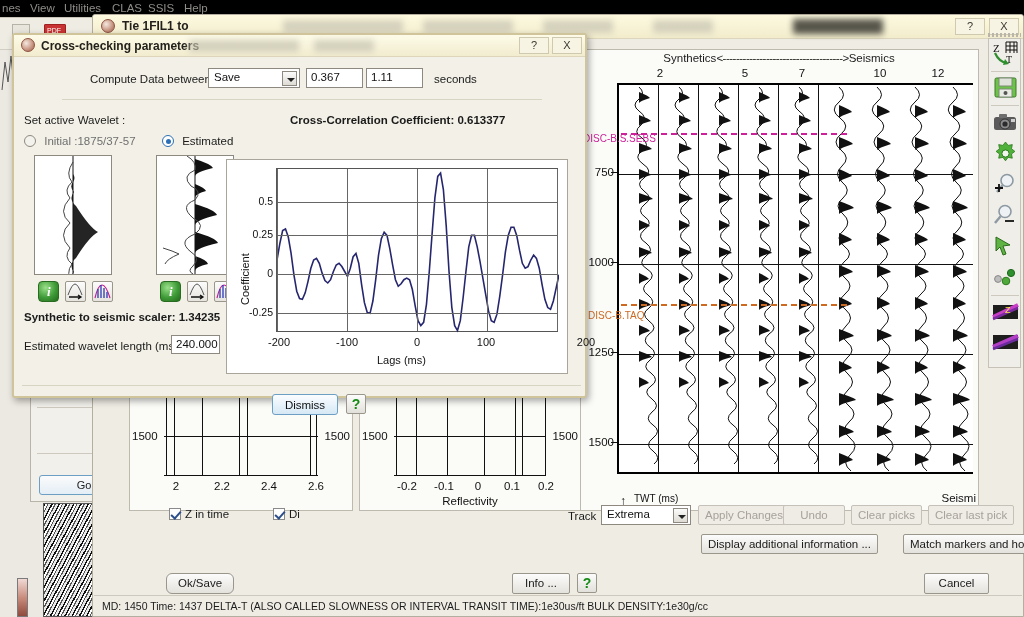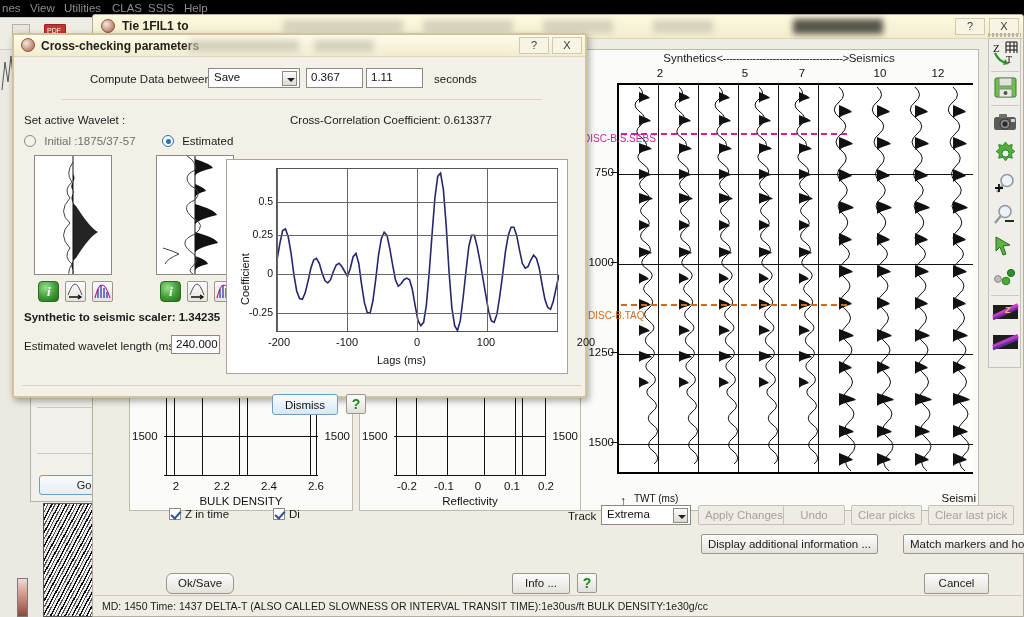--- a/index.html
+++ b/index.html
@@ -459,21 +459,20 @@
         <div class="lp-v" style="left:83px"></div>
         <div class="lp-v" style="left:146px"></div>
         <div class="lp-v" style="left:152px"></div>
       </div>
       <span class="lp-ylab" style="left:2px;  top:42px">1500</span>
       <span class="lp-ylab" style="right:2px; top:42px">1500</span>
       <span class="lp-xtick" style="left:46px;  top:86px">2</span>
       <span class="lp-xtick" style="left:92px;  top:86px">2.2</span>
       <span class="lp-xtick" style="left:139px; top:86px">2.4</span>
       <span class="lp-xtick" style="left:186px; top:86px">2.6</span>
-      <div class="lp-title">BULK DENSITY</div>
     </div>
 
     <div class="logpanel" style="left:266px; top:378px; width:222px; height:118px;">
       <div class="lp-frame">
         <div class="lp-h" style="top:42px"></div>
         <div class="lp-v" style="left:2px"></div>
         <div class="lp-v" style="left:22px"></div>
         <div class="lp-v" style="left:53px"></div>
         <div class="lp-v" style="left:90px"></div>
         <div class="lp-v" style="left:121px"></div>
@@ -623,21 +622,21 @@
         <span class="txt">Save</span>
         <span class="arrow"></span>
       </div>
       <div class="textfield" style="left:284px; top:7px; width:57px; height:20px;">0.367</div>
       <div class="textfield" style="left:344px; top:7px; width:57px; height:20px;">1.11</div>
       <span class="lbl" style="left:412px; top:12px;">seconds</span>
 
       <div class="divider" style="left:40px; top:38px; width:480px;"></div>
 
       <span class="lbl" style="left:2px; top:53px;">Set active Wavelet :</span>
-      <span class="lbl" style="left:268px; top:53px;">Cross-Correlation Coefficient: 0.613377</span>
+      <span class="lbl" style="left:268px; top:53px;font-weight:bold;">Cross-Correlation Coefficient: 0.613377</span>
 
       <div style="position:absolute; left:2px; top:74px; font-size:11.5px; color:#6f6f6f;">
         <span class="radio"></span>
         <span style="margin-left:5px;">Initial :1875/37-57</span>
       </div>
       <div style="position:absolute; left:140px; top:74px; font-size:11.5px; color:#1a1a1a;">
         <span class="radio on"></span>
         <span style="margin-left:5px;">Estimated</span>
       </div>
 

